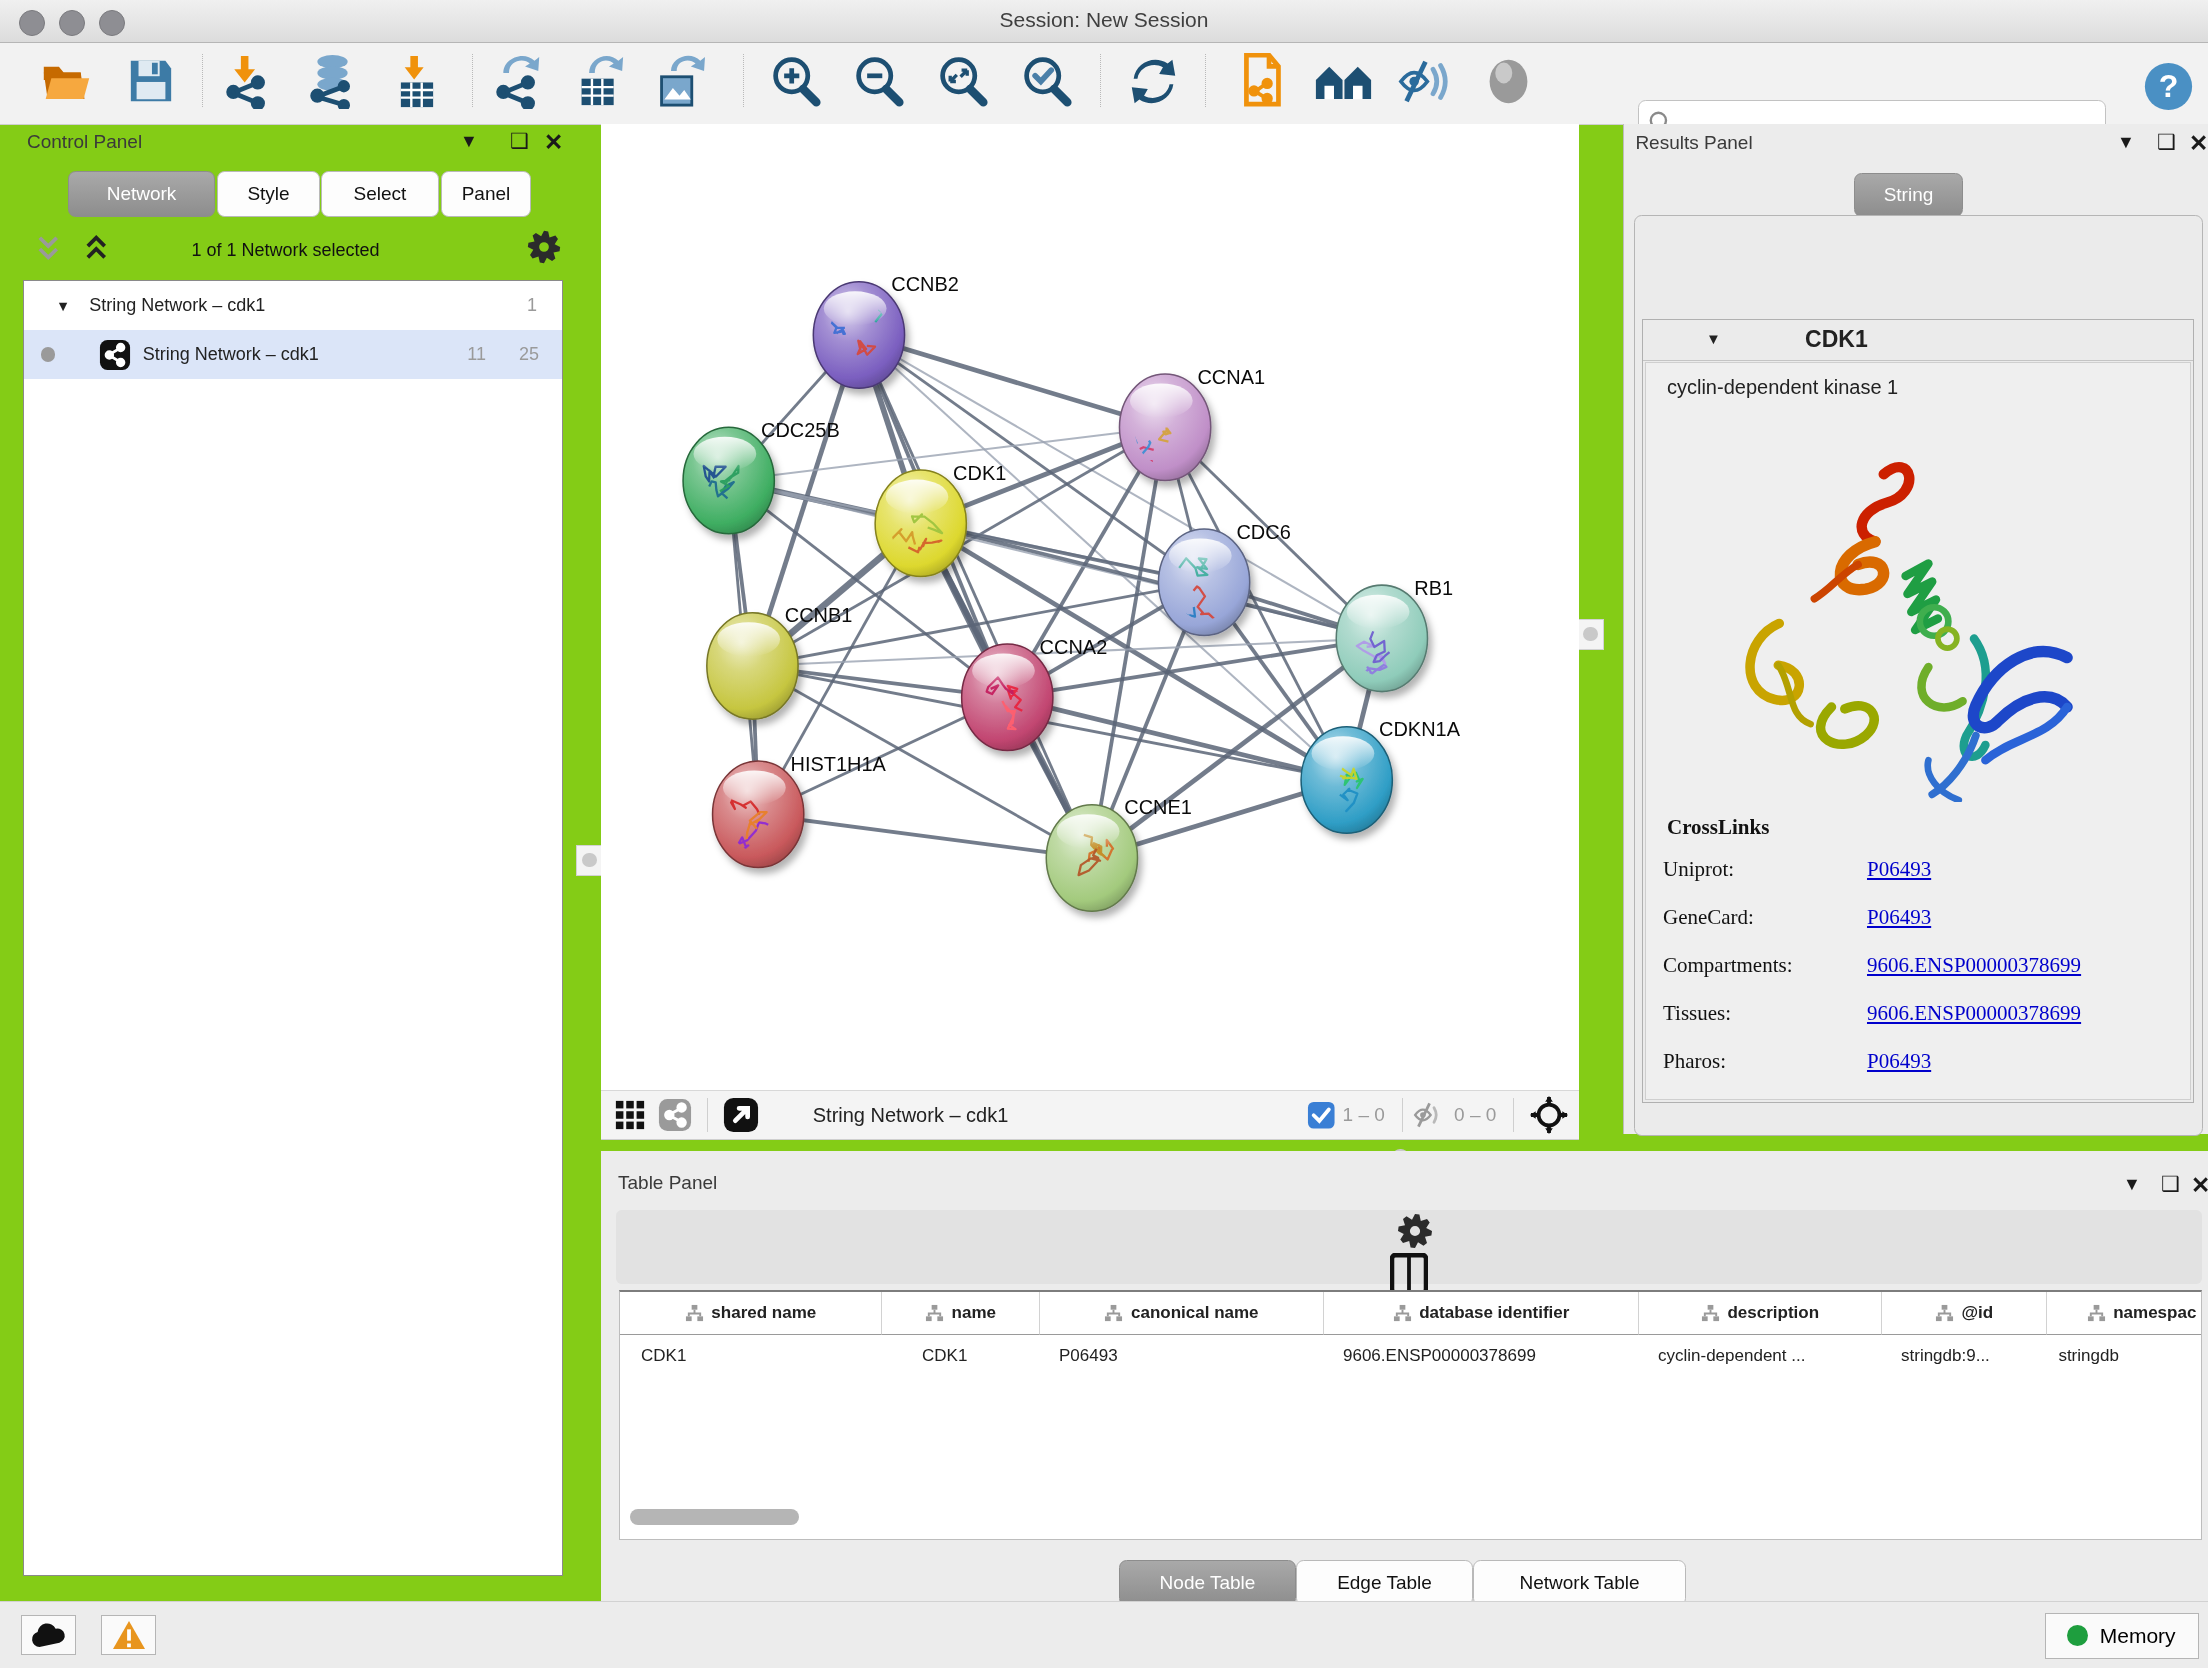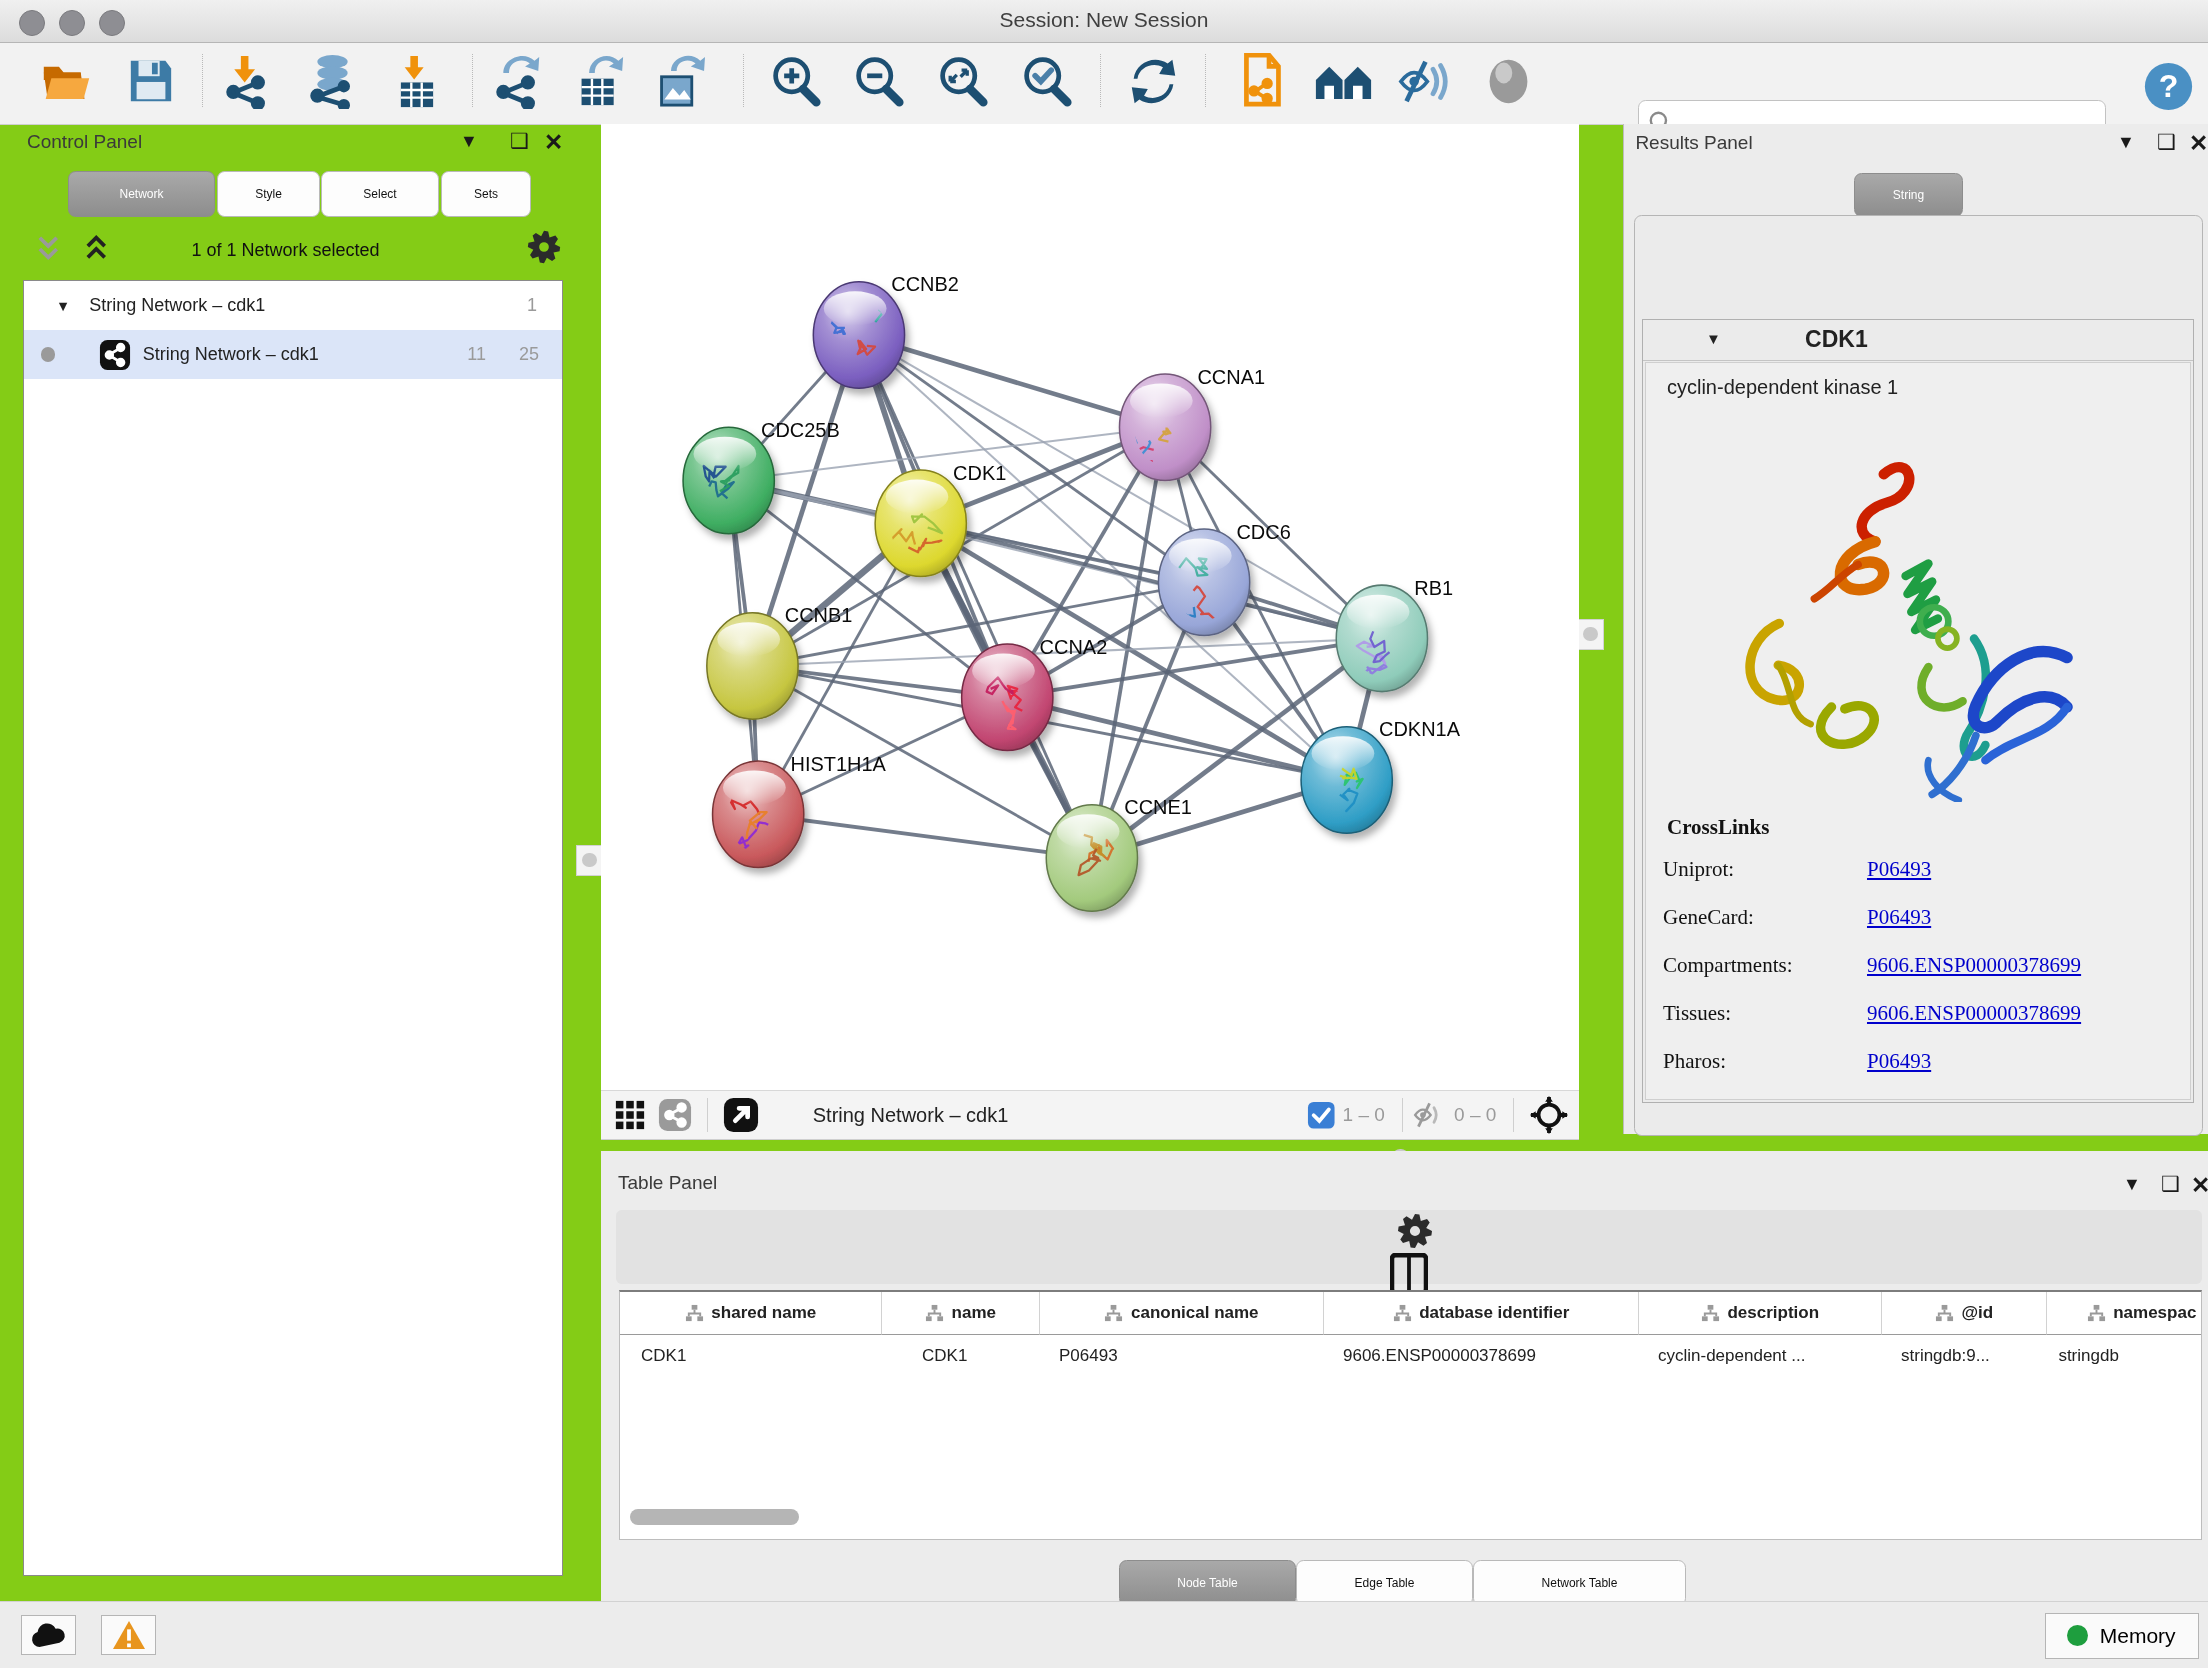--- a/index.html
+++ b/index.html
@@ -19,21 +19,21 @@
         padding:0;display:flex;align-items:center;justify-content:center;cursor:pointer;}
   .tsep{position:absolute;top:11.4px;width:0;height:53px;border-left:1.9px dotted #b9b9b9;}
   .searchbox{position:absolute;left:1638px;top:57px;width:466px;height:44px;background:#fff;
              border:1px solid #c2c2c2;border-radius:7.6px;display:flex;align-items:center;}
   .searchbox input{border:none;outline:none;flex:1;font-size:19px;height:36px;
                    font-family:"Liberation Sans",sans-serif;background:transparent;}
   
   .phead{position:absolute;font-size:19px;color:#3a3a3a;}
   .pctl{position:absolute;font-size:18px;color:#1a1a1a;cursor:pointer;background:none;border:none;padding:0;}
   .tab{position:absolute;height:44px;border:1px solid #b9b9b9;background:#fdfdfd;color:#111;
-       font-size:12px;border-radius:7.6px;display:flex;align-items:center;justify-content:center;
+       font-size:19px;border-radius:7.6px;display:flex;align-items:center;justify-content:center;
        cursor:pointer;font-family:"Liberation Sans",sans-serif;}
   .tab.sel{background:linear-gradient(#a9a9a9,#8d8d8d);color:#fff;border-color:#8d8d8d;}
   
   .cp-list{position:absolute;left:23px;top:280px;width:538px;height:1294px;background:#fff;
            border:1.9px solid #8a8a8a;}
   .cp-row{position:relative;height:49px;display:flex;align-items:center;font-size:18px;}
   .cp-row .cnt{position:absolute;color:#9a9a9a;}
   .cp-row.sel{background:#dbe5f8;}
   
   .netcanvas{position:absolute;left:601px;top:124px;width:978px;height:966px;background:#fff;}
@@ -272,21 +272,21 @@
 
   <div>
     <div class="phead" style="left:27px;top:131px">Control Panel</div>
     <button class="pctl" style="left:460px;top:131px">▼</button>
     <button class="pctl" style="left:510px;top:129px;font-size:21px">❑</button>
     <button class="pctl" style="left:544px;top:129px;font-size:23px;font-weight:bold">✕</button>
 
     <div class="tab sel" style="left:68px;top:171px;width:145px">Network</div>
     <div class="tab" style="left:217px;top:171px;width:101px">Style</div>
     <div class="tab" style="left:321px;top:171px;width:116px">Select</div>
-    <div class="tab" style="left:441px;top:171px;width:88px">Sets</div>
+    <div class="tab" style="left:441px;top:171px;width:88px">Panel</div>
 
     <button class="pctl" style="left:34px;top:234px">
       <svg width="28.5" height="30" viewBox="0 0 30 32">
         <path d="M6 4 l9 9 9-9 M6 16 l9 9 9-9" fill="none" stroke="#9a9a9a" stroke-width="4"></path>
       </svg>
     </button>
     <button class="pctl" style="left:82px;top:234px">
       <svg width="28.5" height="30" viewBox="0 0 30 32">
         <path d="M6 13 l9-9 9 9 M6 25 l9-9 9 9" fill="none" stroke="#222" stroke-width="4"></path>
       </svg>

